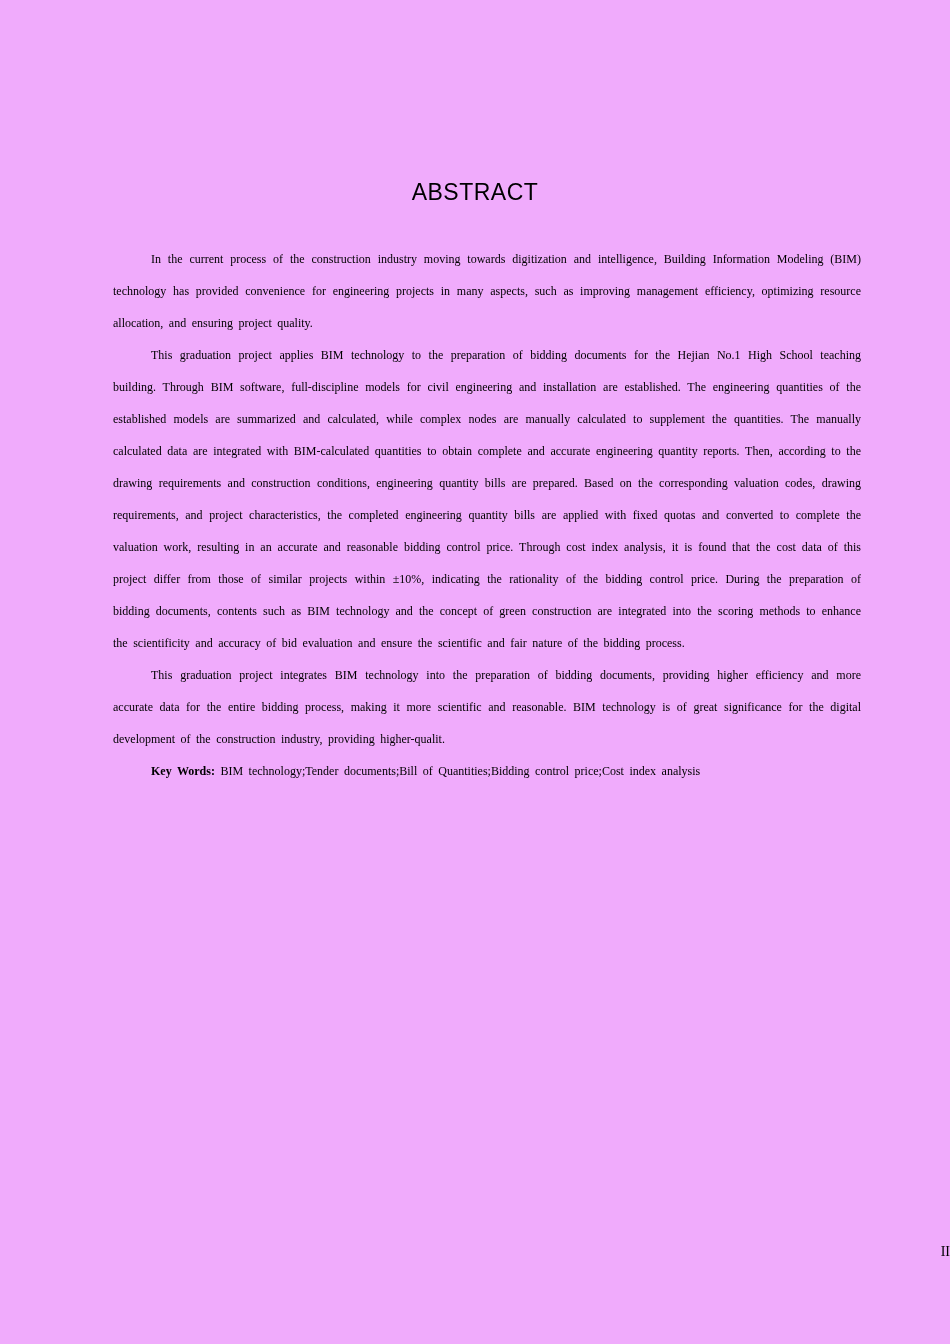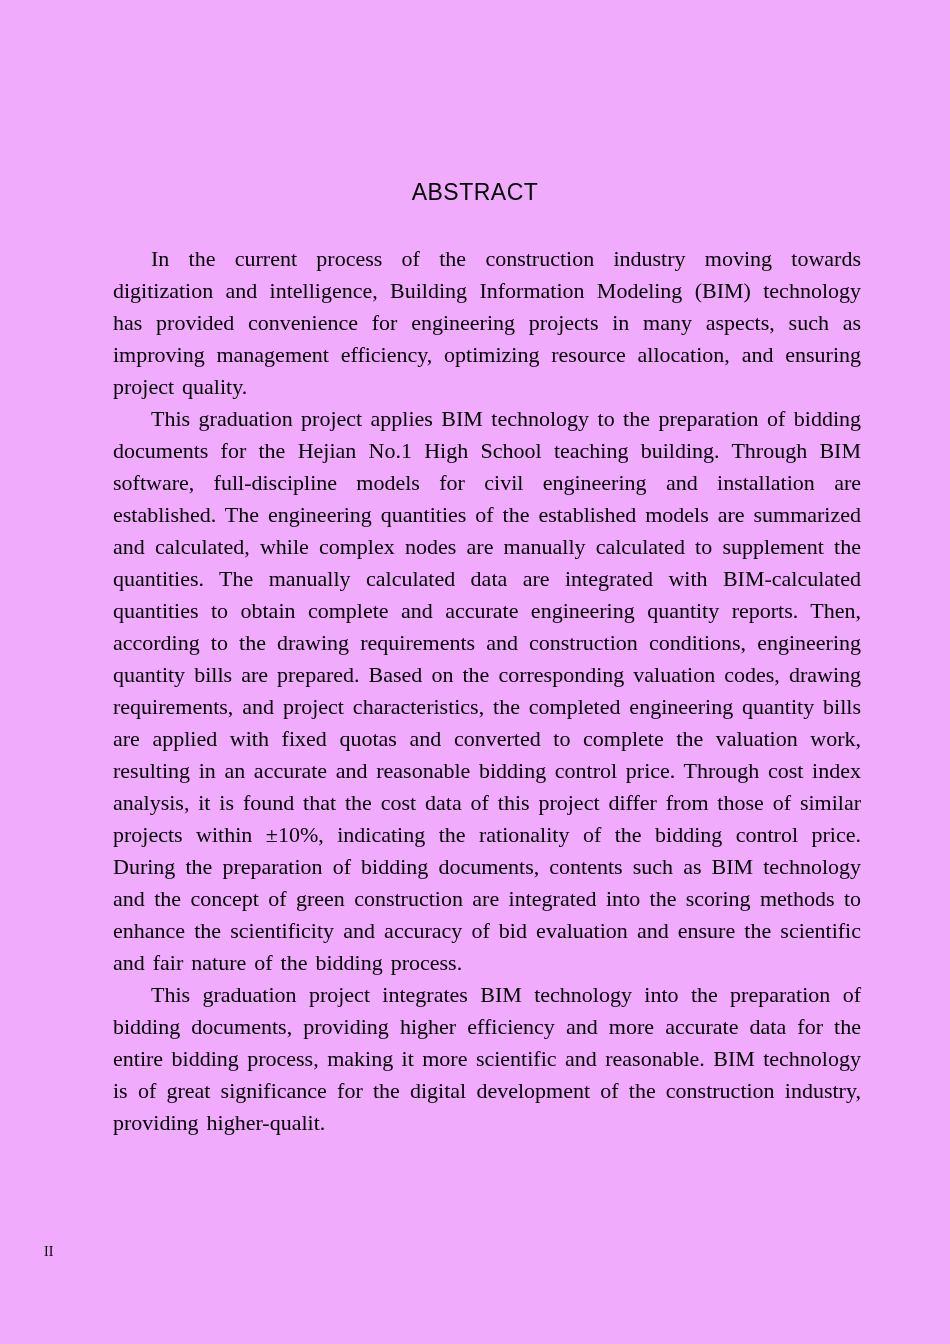--- a/index.html
+++ b/index.html
@@ -31,48 +31,49 @@
     color: #000000;
   }
   .body-text {
     position: absolute;
     top: 243px;
     left: 113px;
     width: 748px;
   }
   .body-text p {
     margin: 0;
-    font-size: 22px;
+    font-size: 12px;
     line-height: 32px;
     text-align: justify;
     text-indent: 38px;
     word-spacing: 2.5px;
   }
   .kw-label {
     font-weight: 700;
   }
   .page-number {
     position: absolute;
     top: 1244px;
     left: 0;
     right: 0;
-    text-align: left;
+    text-align: right;
     font-size: 14px;
     font-family: "Liberation Serif", serif;
     margin-left: 44px;
   }
 </style>
 </head>
 <body>
 
 <div class="page">
 
   <h1 class="title">ABSTRACT</h1>
 
   <div class="body-text">
     <p>In the current process of the construction industry moving towards digitization and intelligence, Building Information Modeling (BIM) technology has provided convenience for engineering projects in many aspects, such as improving management efficiency, optimizing resource allocation, and ensuring project quality.</p>
     <p>This graduation project applies BIM technology to the preparation of bidding documents for the Hejian No.1 High School teaching building. Through BIM software, full-discipline models for civil engineering and installation are established. The engineering quantities of the established models are summarized and calculated, while complex nodes are manually calculated to supplement the quantities. The manually calculated data are integrated with BIM-calculated quantities to obtain complete and accurate engineering quantity reports. Then, according to the drawing requirements and construction conditions, engineering quantity bills are prepared. Based on the corresponding valuation codes, drawing requirements, and project characteristics, the completed engineering quantity bills are applied with fixed quotas and converted to complete the valuation work, resulting in an accurate and reasonable bidding control price. Through cost index analysis, it is found that the cost data of this project differ from those of similar projects within ±10%, indicating the rationality of the bidding control price. During the preparation of bidding documents, contents such as BIM technology and the concept of green construction are integrated into the scoring methods to enhance the scientificity and accuracy of bid evaluation and ensure the scientific and fair nature of the bidding process.</p>
     <p>This graduation project integrates BIM technology into the preparation of bidding documents, providing higher efficiency and more accurate data for the entire bidding process, making it more scientific and reasonable. BIM technology is of great significance for the digital development of the construction industry, providing higher-qualit.</p>
+    <p><span class="kw-label">Key Words:</span><span> BIM technology;Tender documents;Bill of Quantities;Bidding control price;Cost index analysis</span></p>
   </div>
 
   <div class="page-number">II</div>
 
 </div>
 
 </body></html>

